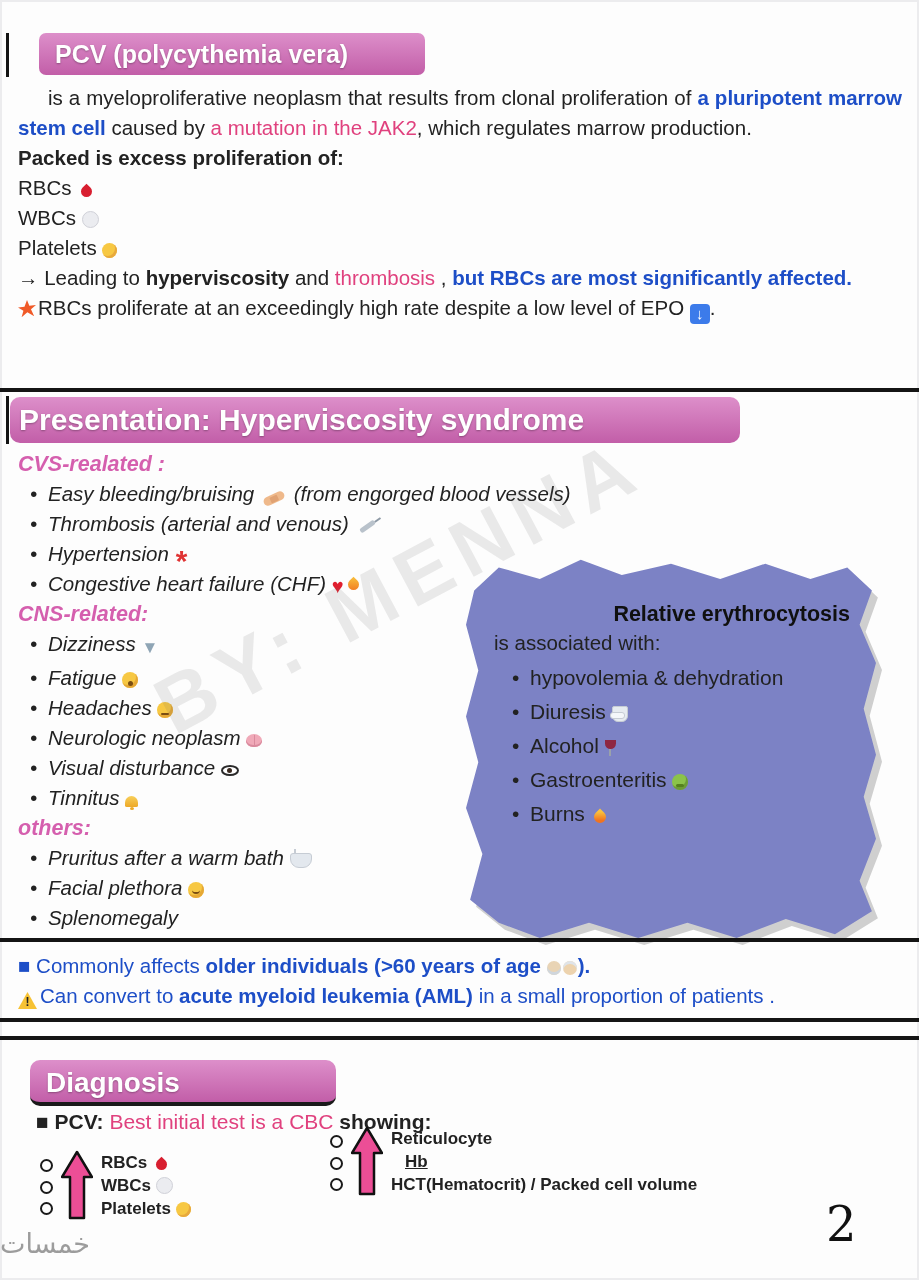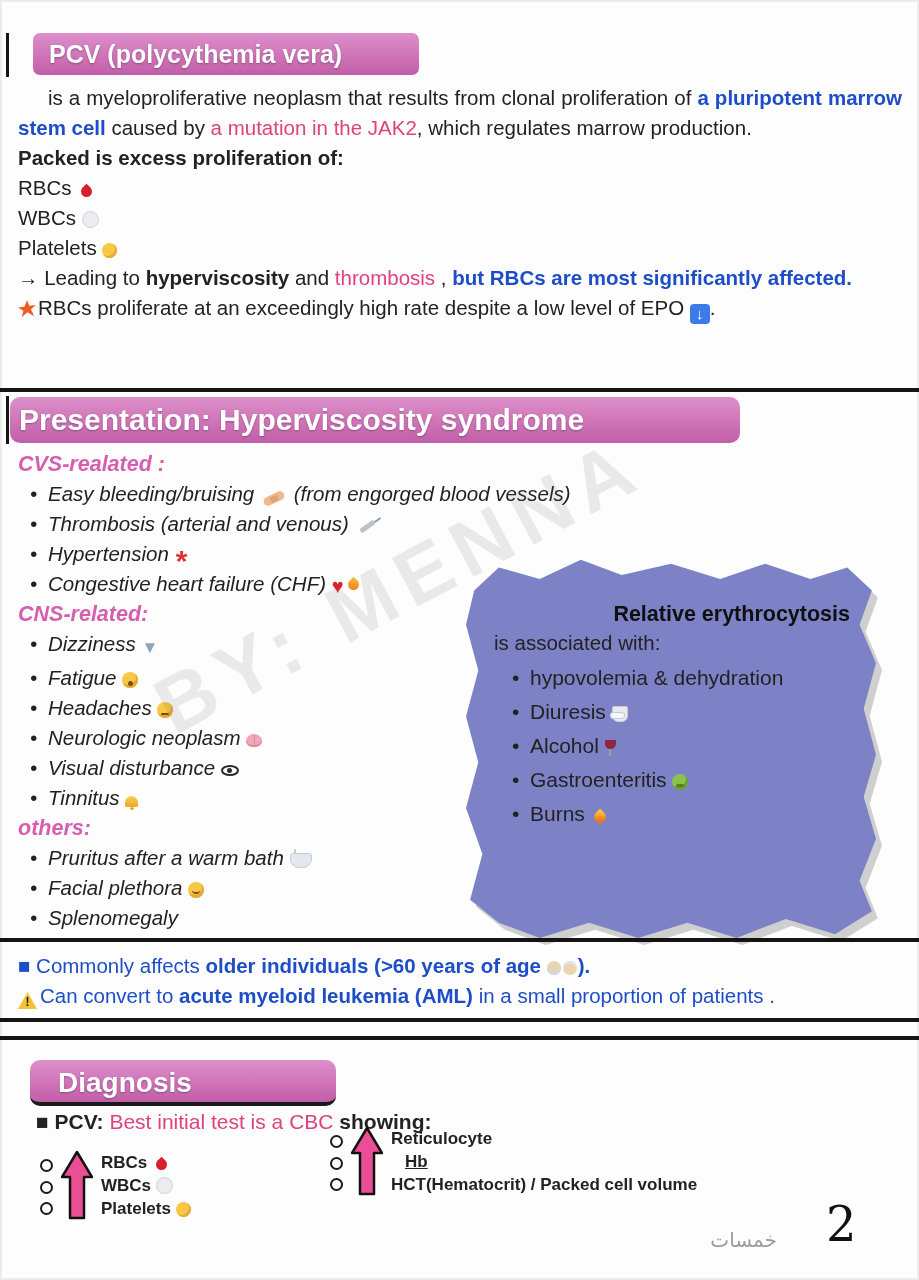--- a/index.html
+++ b/index.html
@@ -10,26 +10,26 @@
   
   .seg-plain{}
   .seg-bold{font-weight:bold;}
   .seg-blue{color:#1d4ec7;}
   .seg-blue-bold{color:#1d4ec7;font-weight:bold;}
   .seg-pink-bold{color:#e0417e;font-weight:normal;}
 
   
   .pink-badge{background:linear-gradient(180deg,#dd8fca 0%,#c25ea8 100%);color:#fff;font-weight:bold;
               text-shadow:0 1px 2px rgba(0,0,0,.3);box-sizing:border-box;}
-  .pcv-badge{position:absolute;top:33px;left:33px;width:386px;height:42px;border-radius:7px;
+  .pcv-badge{position:absolute;top:33px;left:39px;width:386px;height:42px;border-radius:7px;
              font-size:25px;line-height:42px;padding-left:16px;}
   .banner{position:absolute;top:397px;left:10px;width:730px;height:46px;border-radius:10px;
           font-size:30px;line-height:46px;padding-left:9px;}
   .diag-badge{position:absolute;top:1060px;left:30px;width:306px;height:46px;border-radius:10px;
-              font-size:28px;line-height:46px;padding-left:28px;border-bottom:4px solid #1a1a1a;}
+              font-size:28px;line-height:46px;padding-left:16px;border-bottom:4px solid #1a1a1a;}
 
   .edge-v{position:absolute;left:6px;width:3px;background:#141414;}
   #edge1{top:33px;height:44px;}
   #edge2{top:396px;height:48px;}
 
   
   .intro{position:absolute;top:83px;left:18px;width:884px;font-size:20.5px;line-height:30px;}
   .intro .para{text-indent:30px;text-align:justify;}
   .excess-label{font-weight:bold;}
 
@@ -54,21 +54,21 @@
       clip-path:polygon(2% 9%,8% 3%,18% 6%,28% 1%,38% 5%,50% 2%,62% 6%,73% 2%,84% 6%,93% 3%,99% 9%,
       96% 18%,100% 28%,97% 40%,100% 52%,97% 63%,100% 74%,96% 85%,99% 93%,90% 99%,78% 95%,66% 100%,
       54% 96%,42% 100%,30% 96%,18% 100%,8% 96%,1% 90%,4% 78%,0% 66%,3% 54%,0% 42%,3% 30%,0% 18%);}
   .pb-title{font-weight:bold;font-size:21.5px;text-align:right;color:#101010;}
   .pb-sub{font-size:20.5px;margin:4px 0 6px -6px;}
   .purple-inner li.bullet{line-height:34px;font-size:21px;}
 
   
   .watermark{position:absolute;top:540px;left:130px;transform:rotate(-28deg);font-size:80px;font-weight:bold;
              letter-spacing:10px;color:rgba(100,100,100,.13);white-space:nowrap;pointer-events:none;}
-  .footer-watermark{position:absolute;top:1228px;left:0;width:777px;text-align:right;color:#9c9c9c;font-size:20px;}
+  .footer-watermark{position:absolute;top:1228px;left:0;width:777px;text-align:left;color:#9c9c9c;font-size:27px;}
   .page-number{position:absolute;top:1196px;left:826px;font-size:48px;color:#111;font-family:"DejaVu Serif",serif;}
 
   
   .notes{position:absolute;top:951px;left:18px;font-size:20.5px;line-height:30px;}
 
   
   .diag-lead{position:absolute;top:1110px;left:36px;font-size:21px;}
   .diag-col{position:absolute;display:flex;align-items:center;}
   #colL{top:1150px;left:40px;}
   #colR{top:1126px;left:330px;}

